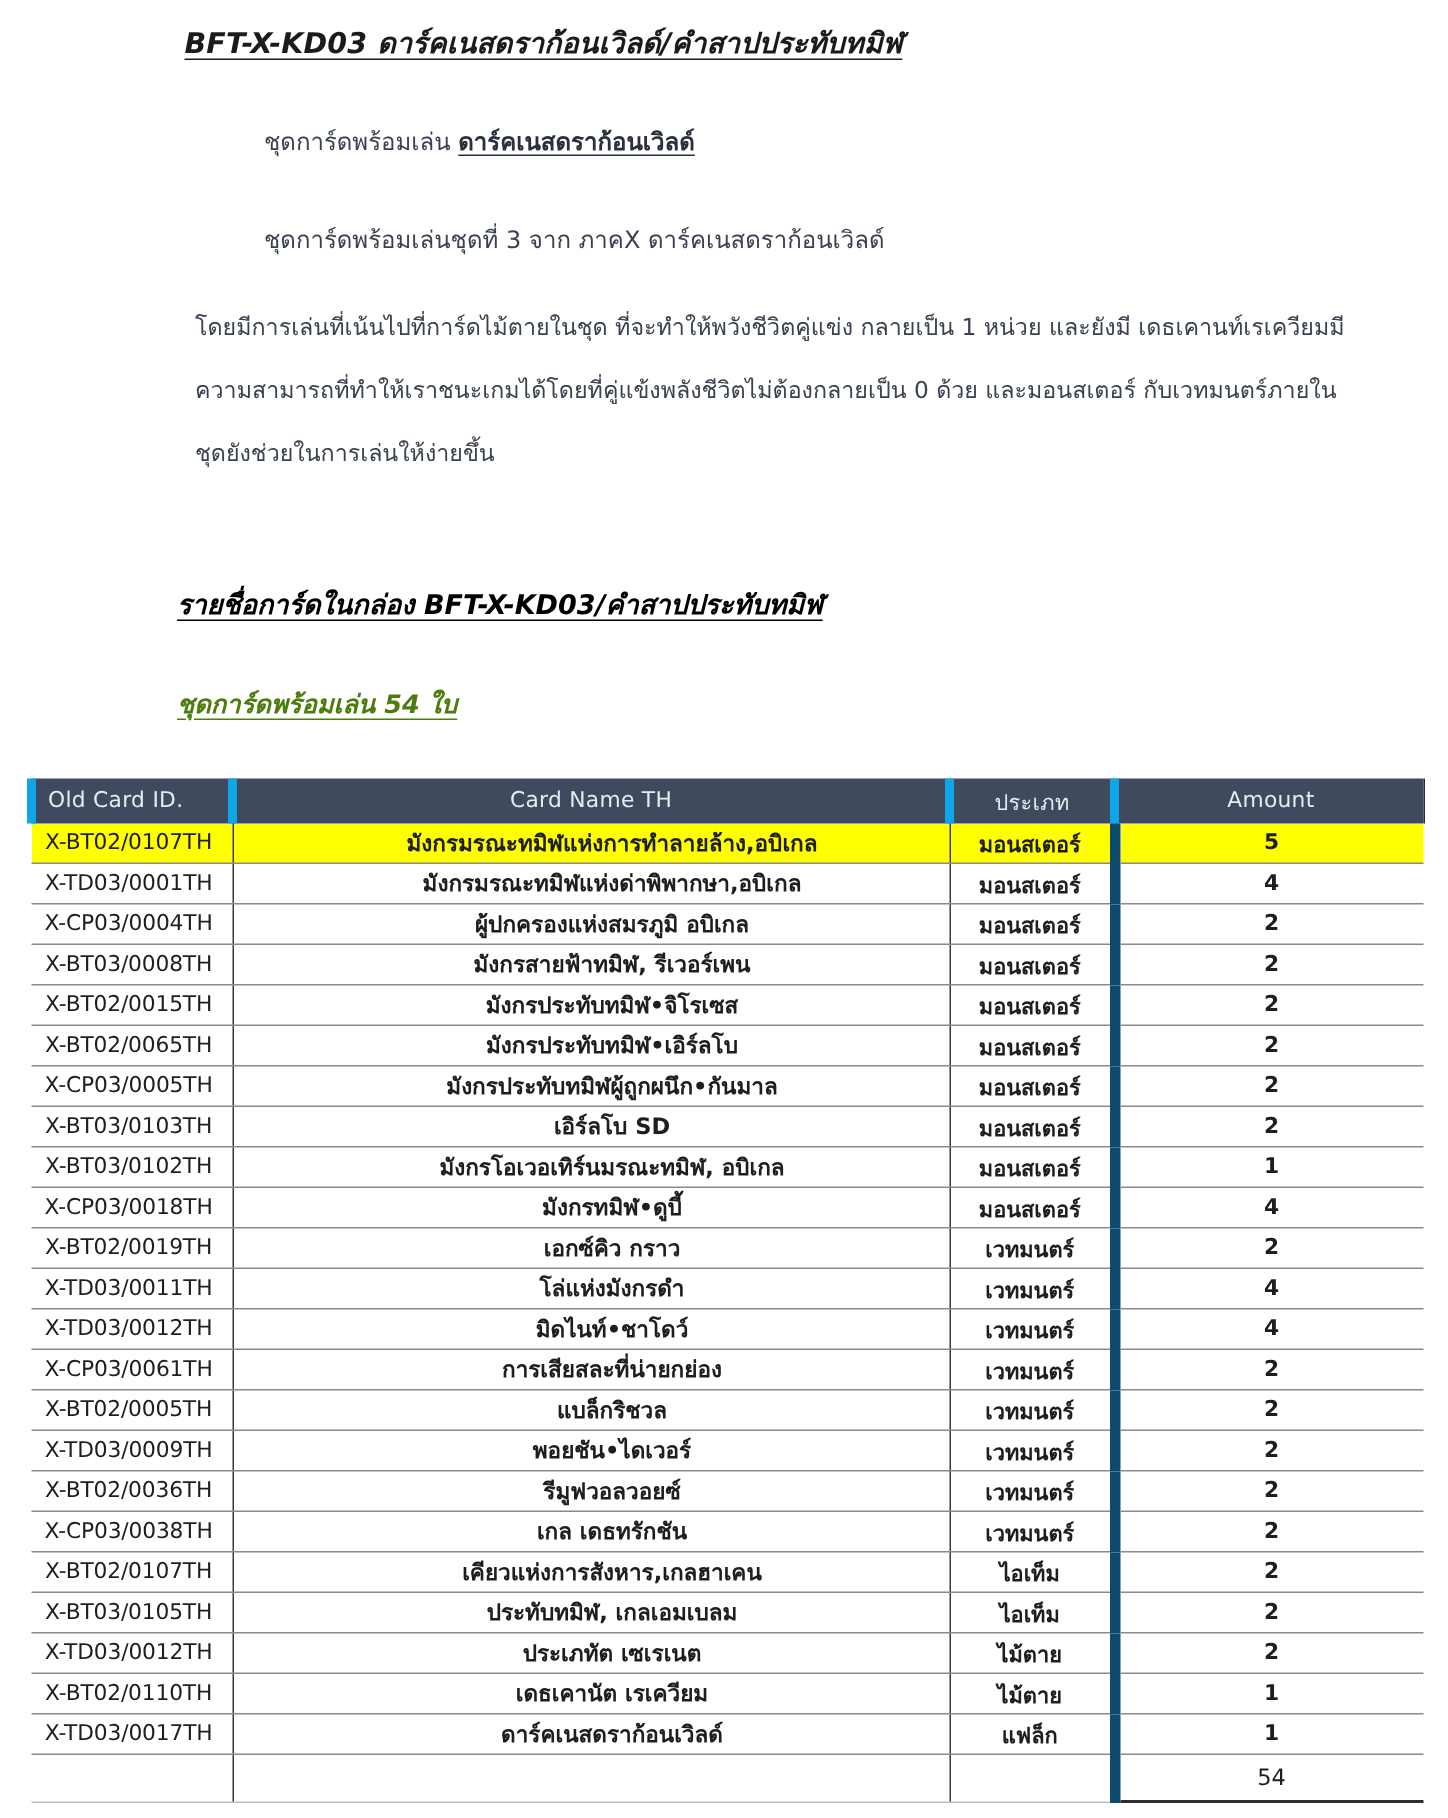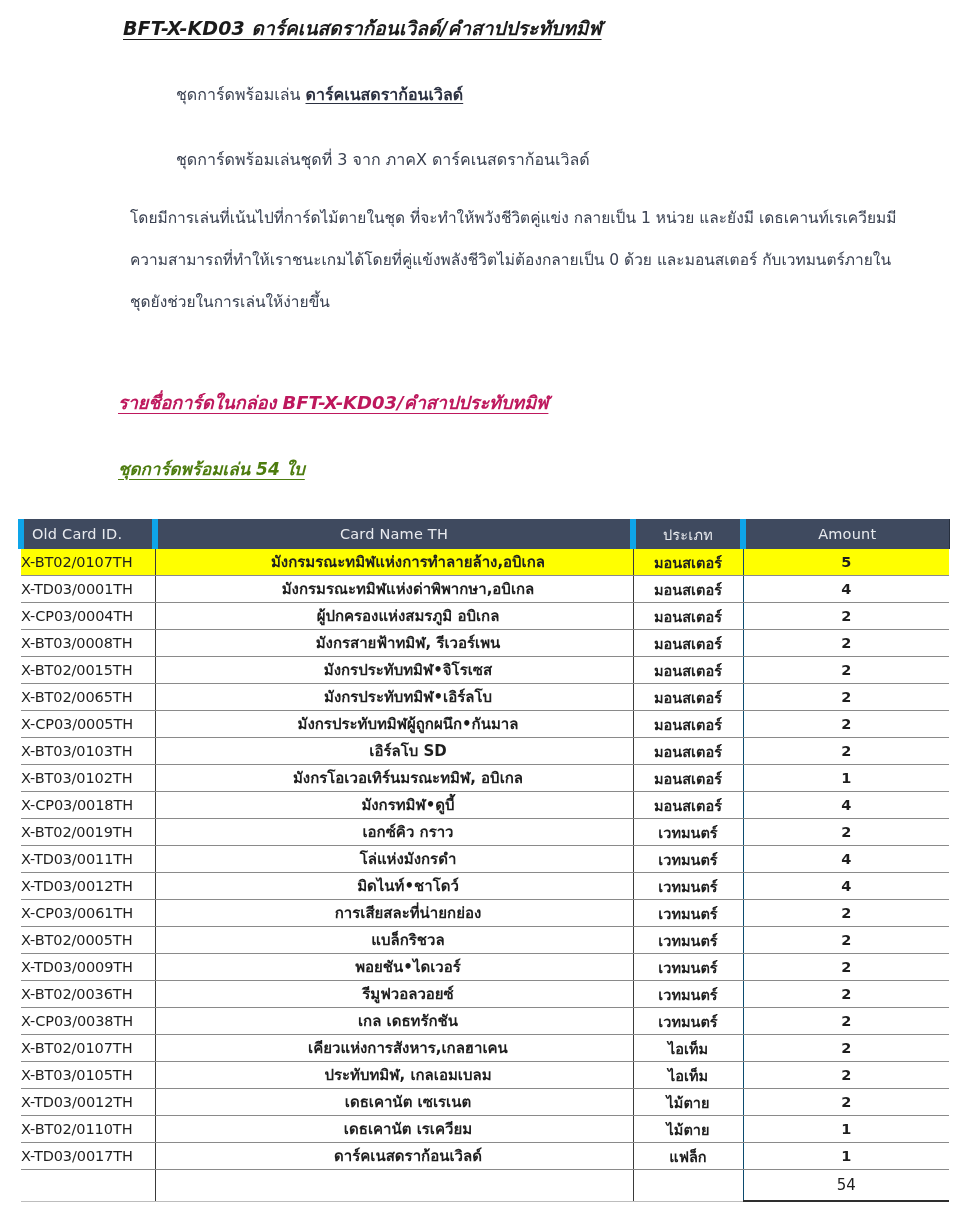--- a/index.html
+++ b/index.html
@@ -75,21 +75,21 @@
     margin-left: 12px;
   }
 
   .list-title {
     position: absolute;
     left: 118px;
     top: 388px;
     font-size: 18px;
     font-weight: bold;
     font-style: italic;
-    color: #be185d;
+    color: #000000;
     text-decoration: underline;
     text-underline-offset: 4px;
     white-space: nowrap;
   }
 
   .count-title {
     position: absolute;
     left: 118px;
     top: 455px;
     font-size: 17px;
@@ -141,37 +141,37 @@
     padding: 0 4px;
     border-bottom: 1px solid #8a8a8a;
     border-right: 1px solid #3a3a3a;
     background: #ffffff;
     color: #1e1e1e;
     vertical-align: middle;
     overflow: hidden;
     white-space: nowrap;
   }
   table.cards tbody td.cell-id {
-    text-align: left;
+    text-align: center;
     padding-left: 0px;
     font-size: 14.5px;
     letter-spacing: -0.1px;
     color: #1e1e1e;
   }
   table.cards tbody td.cell-name {
     text-align: center;
     font-weight: bold;
     font-size: 15px;
     padding-left: 32px;
   }
   table.cards tbody td.cell-type {
     text-align: center;
     font-weight: bold;
     font-size: 14.5px;
-    border-right: 1px solid #0c4a6e;
+    border-right: 7px solid #0c4a6e;
   }
   table.cards tbody td.cell-amount {
     text-align: center;
     font-weight: bold;
     font-size: 14.5px;
     border-right: none;
   }
 
   table.cards tbody tr.highlight td {
     background: #ffff00;
@@ -345,21 +345,21 @@
             <td class="cell-amount">2</td>
           </tr>
           <tr>
             <td class="cell-id">X-BT03/0105TH</td>
             <td class="cell-name">ประทับทมิฬ, เกลเอมเบลม</td>
             <td class="cell-type">ไอเท็ม</td>
             <td class="cell-amount">2</td>
           </tr>
           <tr>
             <td class="cell-id">X-TD03/0012TH</td>
-            <td class="cell-name">เดธเคานัต เซเรเนต</td>
+            <td class="cell-name">ประเภทัต เซเรเนต</td>
             <td class="cell-type">ไม้ตาย</td>
             <td class="cell-amount">2</td>
           </tr>
           <tr>
             <td class="cell-id">X-BT02/0110TH</td>
             <td class="cell-name">เดธเคานัต เรเควียม</td>
             <td class="cell-type">ไม้ตาย</td>
             <td class="cell-amount">1</td>
           </tr>
           <tr>

